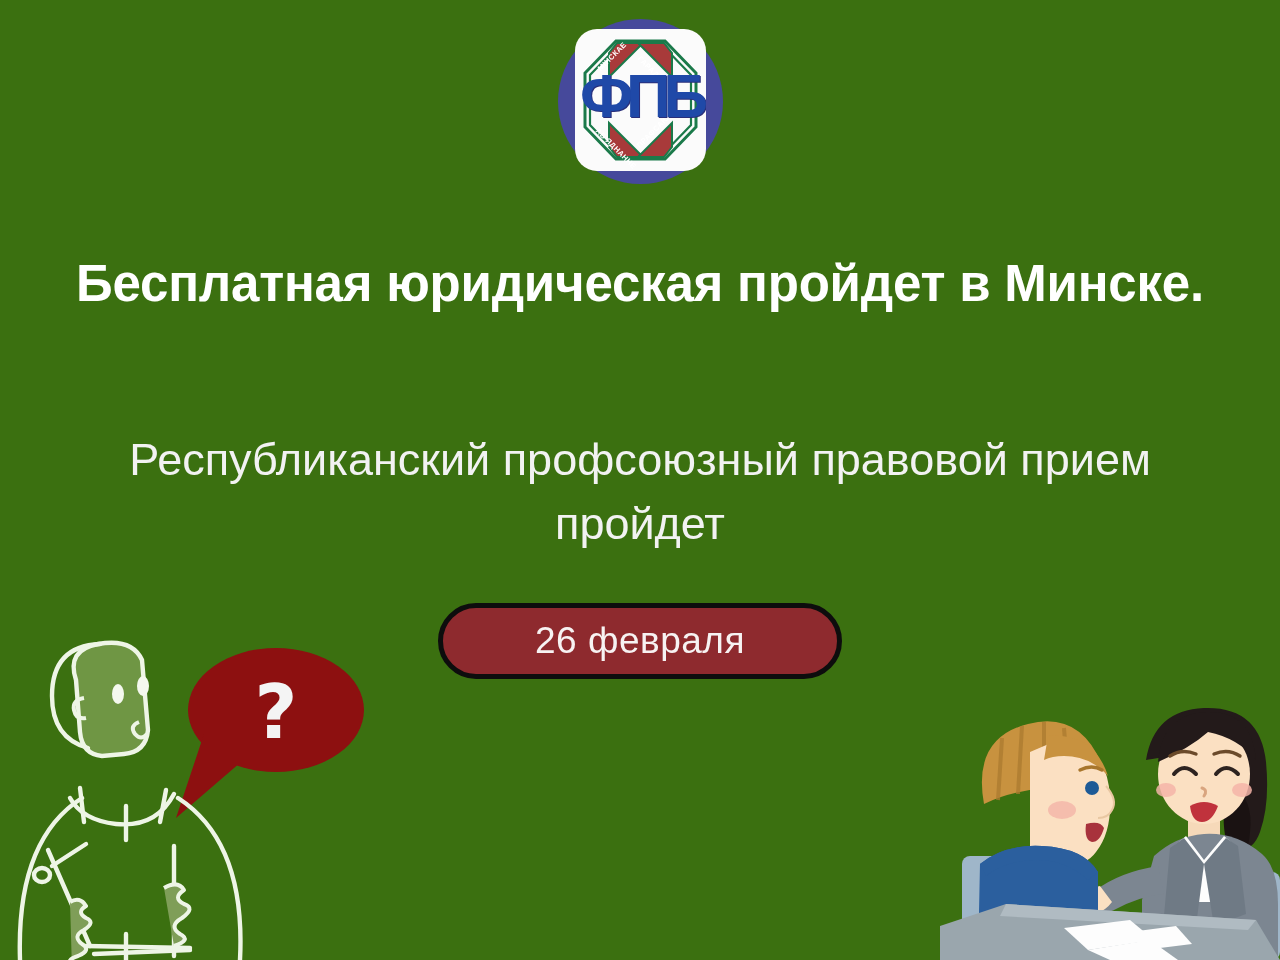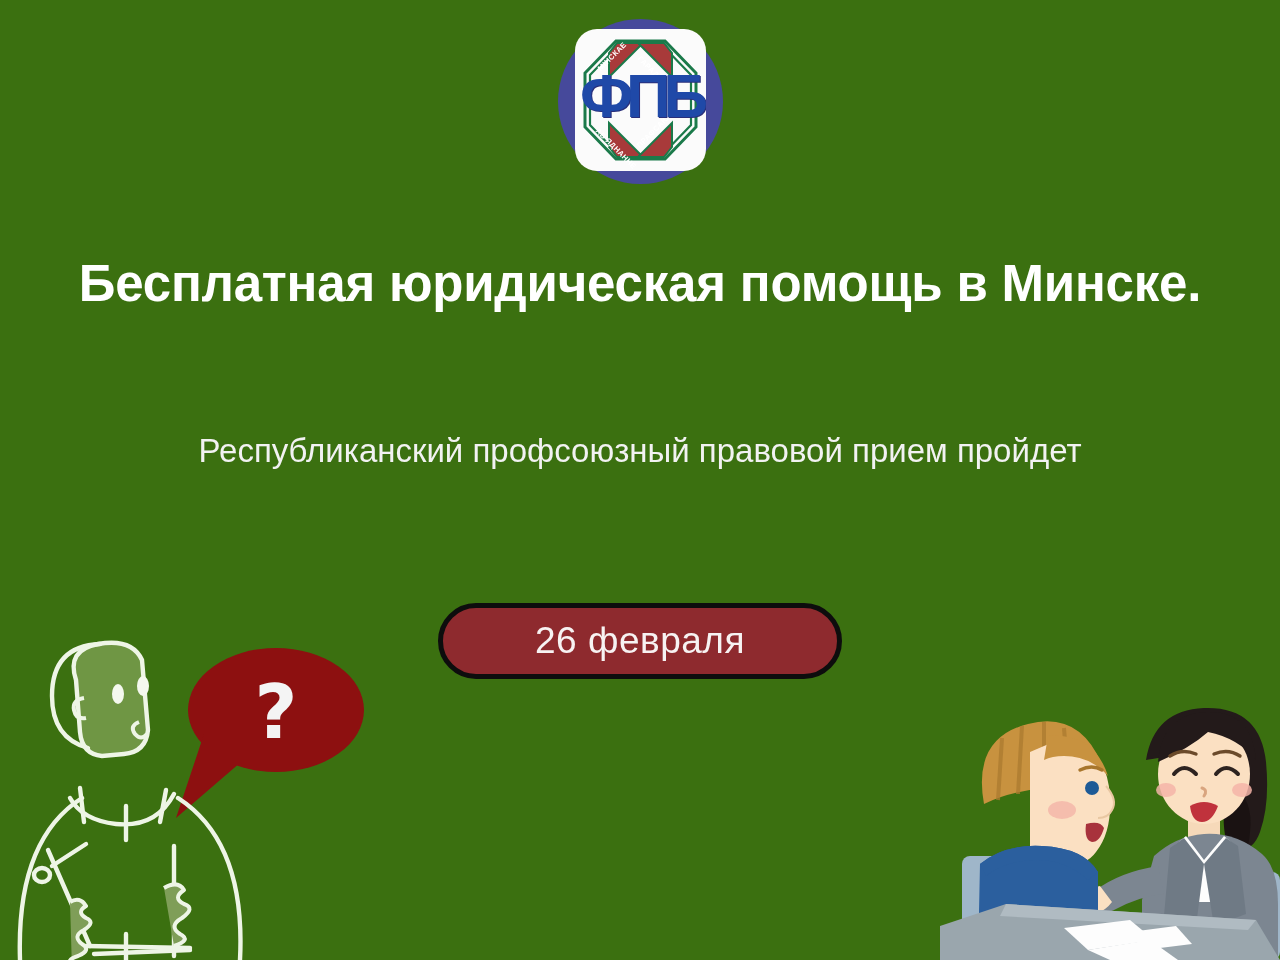--- a/index.html
+++ b/index.html
@@ -98,21 +98,21 @@
     padding: 0 70px;
     box-sizing: border-box;
   }
   .subhead {
     position: absolute;
     left: 0;
     top: 428px;
     width: 1280px;
     text-align: center;
     color: #f2f2f2;
-    font-size: 33px;
+    font-size: 45px;
     font-weight: 400;
     line-height: 1.42;
     padding: 0 90px;
     box-sizing: border-box;
   }
 
   
   .date-badge {
     position: absolute;
     left: 50%;
@@ -181,21 +181,21 @@
       <div class="ribbon-text" style="left:64px; top:24px; transform:rotate(45deg); transform-origin:left center;">ГАРАДСКОЕ</div>
       <div class="ribbon-text" style="left:22px; top:96px; transform:rotate(45deg); transform-origin:left center;">АБ'ЯДНАННЕ</div>
       <div class="ribbon-text" style="left:63px; top:113px; transform:rotate(-45deg); transform-origin:left center;">ПРАФСАЮЗАЎ</div>
 
       <div class="logo-mono">
         <div class="logo-mono-text">ФПБ</div>
       </div>
     </div>
   </div>
 
-  <div class="headline">Бесплатная юридическая помощь в Минске.</div>
+  <div class="headline">Бесплатная юридическая пройдет в Минске.</div>
 
   <div class="subhead">Республиканский профсоюзный правовой прием пройдет</div>
 
   <div class="date-badge">
     <span class="date-badge-label">26 февраля</span>
   </div>
 
   <svg class="illus-left" viewBox="0 0 380 330">
     <defs>
       <clipPath id="clipFace">

